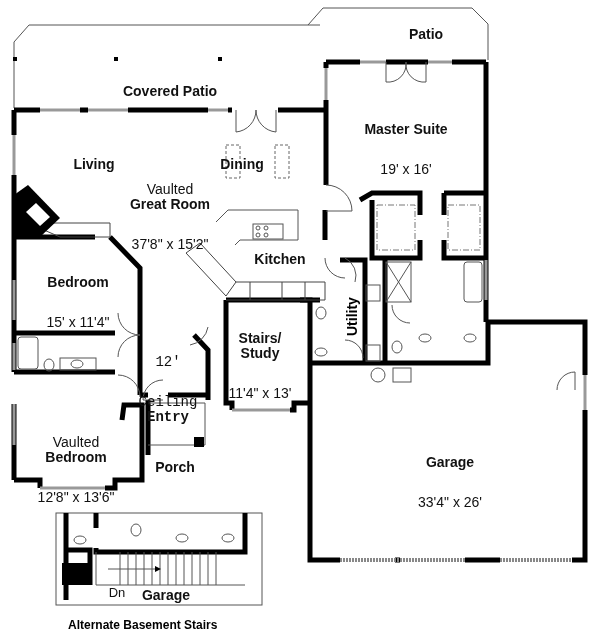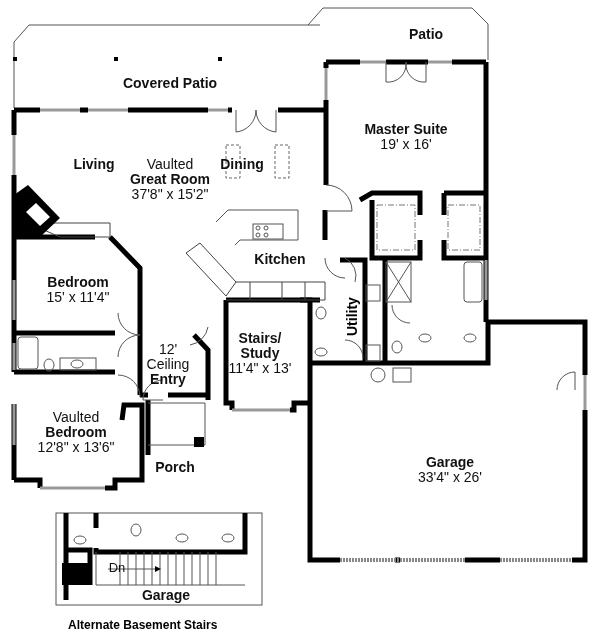--- a/index.html
+++ b/index.html
@@ -1,20 +1,20 @@
 <!DOCTYPE html>
 <html><head>
 <meta charset="utf-8">
 <style>
   html,body{margin:0;padding:0;background:#fff;}
   body{width:600px;height:635px;position:relative;overflow:hidden;font-family:"Liberation Sans",sans-serif;}
   #plan{position:absolute;left:0;top:0;}
   .lbl{position:absolute;text-align:center;color:#111;line-height:1.08;white-space:nowrap;transform:translateX(-50%);}
   .b{font-weight:bold;font-size:14px;}
-  .r{font-size:14px;}
+  .r{font-size:14px;margin-top:25px;}
   .rot{position:absolute;font-weight:bold;font-size:14px;transform:rotate(-90deg);transform-origin:left top;white-space:nowrap;}
   .caption{position:absolute;left:68px;top:618px;font-weight:bold;font-size:12px;white-space:nowrap;}
 </style>
 </head>
 <body>
 
 <svg id="plan" width="600" height="635" viewBox="0 0 600 635" xmlns="http://www.w3.org/2000/svg">
   <g fill="none" stroke="#555" stroke-width="1">
 
     <path d="M14,108 L14,42 L29,25 L320,25"></path>
@@ -171,21 +171,21 @@
       <path d="M108,569 L155,569"></path>
       <ellipse cx="80" cy="540" rx="6" ry="4"></ellipse>
       <ellipse cx="136" cy="530" rx="5" ry="6"></ellipse>
       <ellipse cx="182" cy="538" rx="6" ry="4"></ellipse>
       <ellipse cx="228" cy="538" rx="6" ry="4"></ellipse>
     </g>
     <polygon points="155,566 161,569 155,572" fill="#000"></polygon>
   </g>
 </svg>
 
-<div class="lbl b" style="left:170px;top:76px;">Covered Patio</div>
+<div class="lbl b" style="left:170px;top:84px;">Covered Patio</div>
 <div class="lbl b" style="left:406px;top:27px;padding-left:40px;">Patio</div>
 <div class="lbl b" style="left:94px;top:157px;">Living</div>
 
 <div class="lbl" style="left:170px;top:157px;">
   <div class="r">Vaulted</div>
   <div class="b">Great Room</div>
   <div class="r">37'8" x 15'2"</div>
 </div>
 
 <div class="lbl b" style="left:242px;top:157px;">Dining</div>
@@ -195,21 +195,21 @@
   <div class="r">19' x 16'</div>
 </div>
 
 <div class="lbl b" style="left:280px;top:252px;">Kitchen</div>
 
 <div class="lbl" style="left:78px;top:275px;">
   <div class="b">Bedroom</div>
   <div class="r">15' x 11'4"</div>
 </div>
 
-<div class="lbl" style="left:168px;top:342px;">
+<div class="lbl" style="left:168px;top:330px;font-family:Liberation Mono, monospace;">
   <div class="r">12'</div>
   <div class="r">Ceiling</div>
   <div class="b">Entry</div>
 </div>
 
 <div class="lbl" style="left:260px;top:331px;">
   <div class="b">Stairs/</div>
   <div class="b">Study</div>
   <div class="r">11'4" x 13'</div>
 </div>

